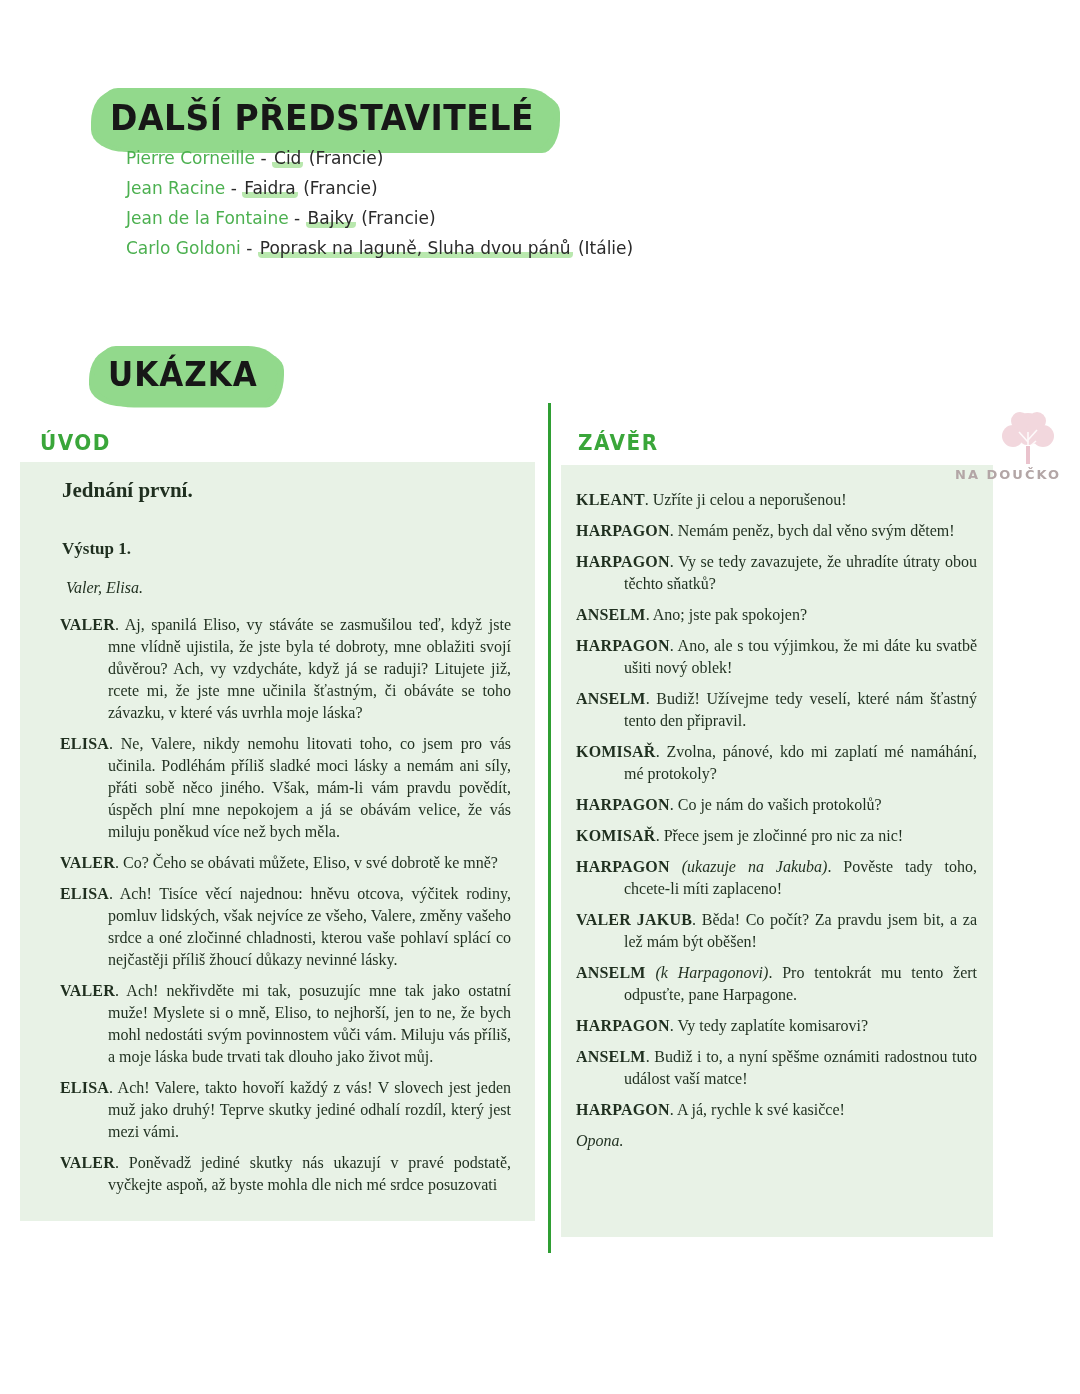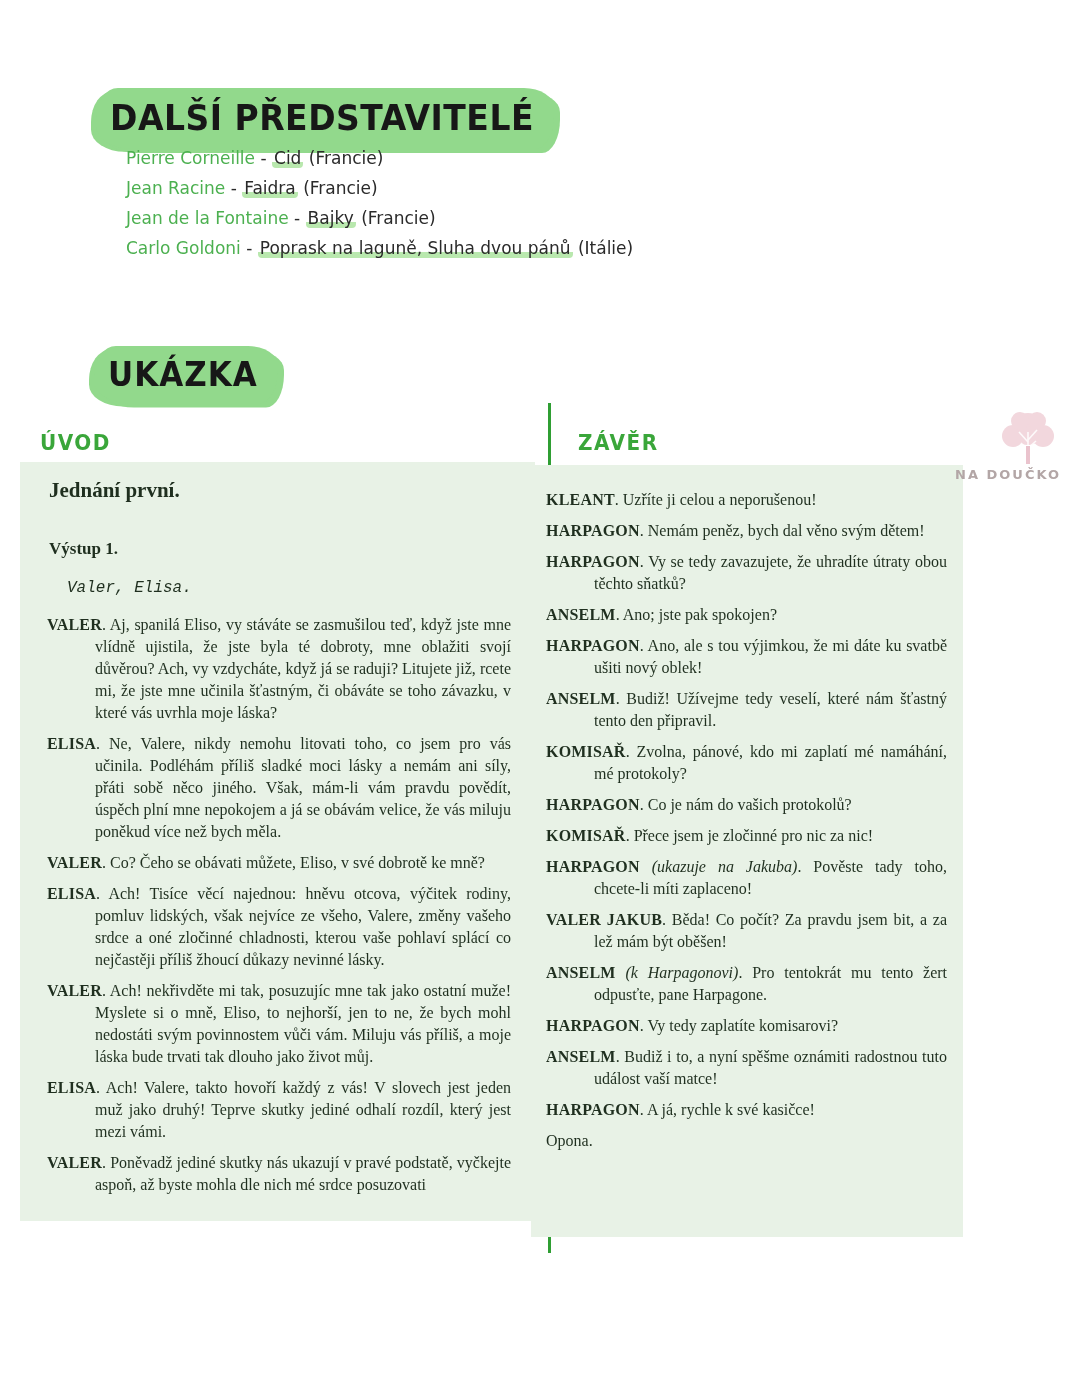--- a/index.html
+++ b/index.html
@@ -45,31 +45,31 @@
   .col-label{
     position:absolute;font-size:20px;font-weight:bold;color:var(--label);
     letter-spacing:1.5px;transform:scaleY(1.05);transform-origin:top left;
   }
   #uvod-label{left:40px;top:430px;}
   #zaver-label{left:578px;top:430px;}
   .panel{
     position:absolute;background:var(--panel-bg);box-sizing:border-box;
     font-family:"Liberation Serif",serif;color:var(--text);
   }
-  #left-panel{left:20px;top:462px;width:515px;min-height:751px;padding:14px 24px 16px 27px;}
-  #right-panel{left:531px;top:465px;width:432px;min-height:772px;padding:24px 16px 14px 15px;}
+  #left-panel{left:20px;top:462px;width:515px;min-height:751px;padding:14px 24px 16px 40px;}
+  #right-panel{left:561px;top:465px;width:432px;min-height:772px;padding:24px 16px 14px 15px;}
   .act-title{font-size:21px;font-weight:bold;margin:2px 0 36px 2px;}
   .scene-title{font-size:17px;font-weight:bold;margin:0 0 20px 2px;}
-  .cast{font-size:16px;font-style:italic;margin:0 0 17px 20px;font-family:Liberation Mono, monospace;}
+  .cast{font-size:16px;font-style:italic;margin:0 0 17px 6px;}
   .dlg{
     font-size:16px;line-height:22px;margin:0 0 9px 0;
     padding-left:48px;text-indent:-48px;text-align:justify;
   }
   .dlg b{letter-spacing:.2px;}
-  .dlg.plain{padding-left:0;text-indent:0;margin-top:4px;}
+  .dlg.plain{padding-left:0;text-indent:0;margin-top:4px;font-style:italic;}
   #divider{position:absolute;left:548px;top:403px;width:3px;height:850px;background:var(--divider);}
   #logo{position:absolute;left:937px;top:410px;width:124px;text-align:right;z-index:3;}
   #logo .logo-text{
     font-family:"DejaVu Sans",sans-serif;font-size:13px;font-weight:bold;
     letter-spacing:2px;color:var(--logo-text);margin-top:-3px;
   }
 </style>
 </head>
 <body>
 

